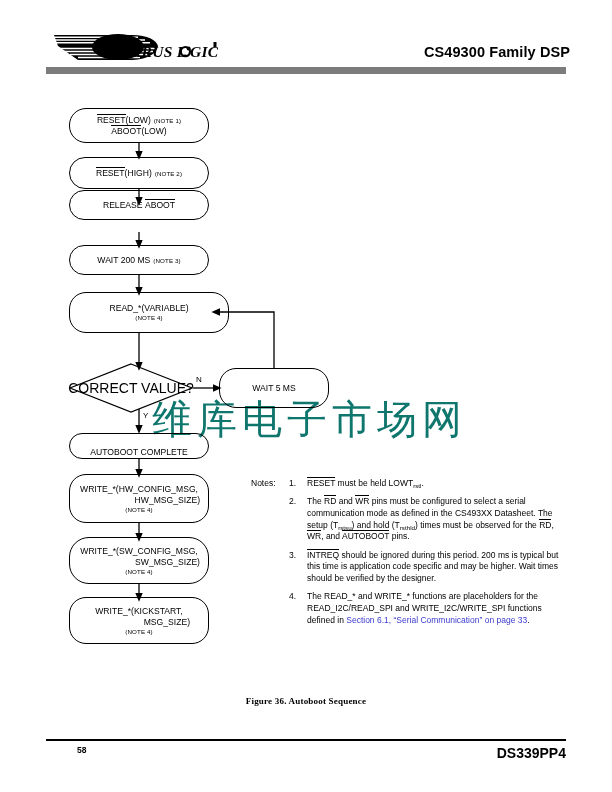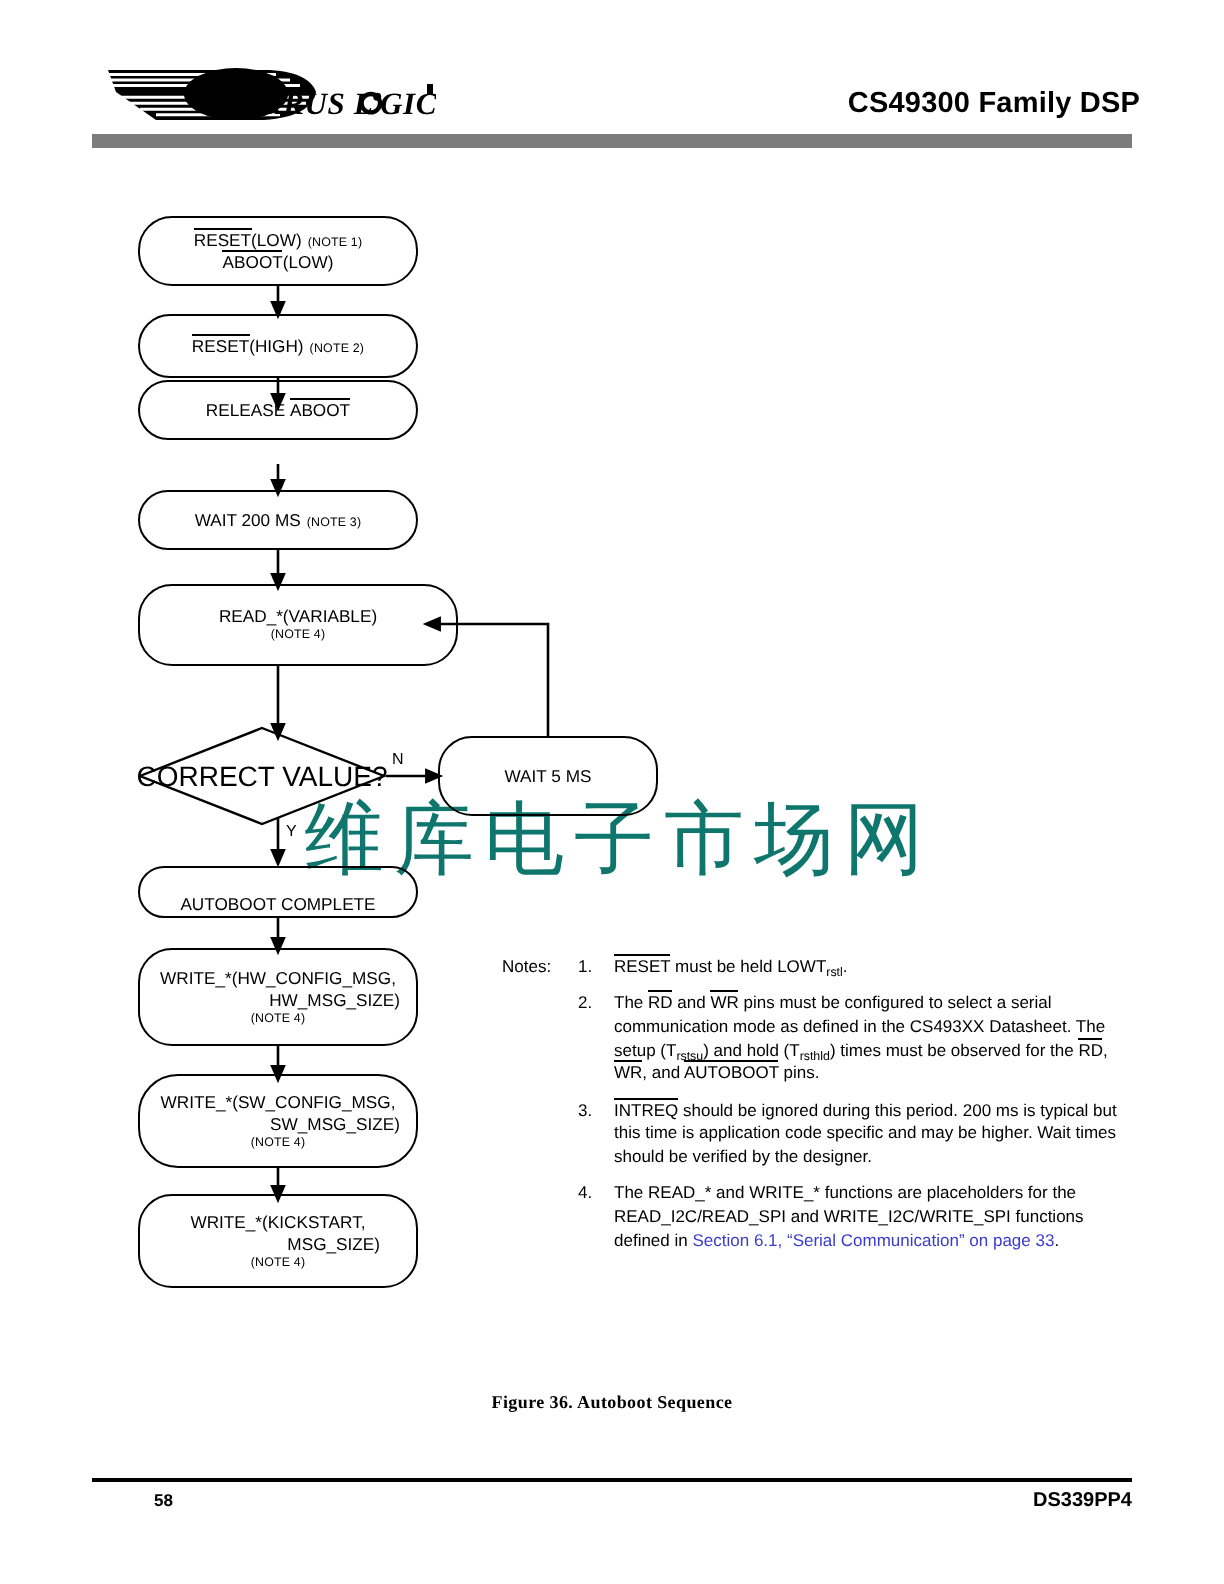--- a/index.html
+++ b/index.html
@@ -159,21 +159,21 @@
   .footer-left {
     position: absolute;
     left: 46px; top: 745px;
     font-size: 8.5px;
     font-weight: bold;
     margin-left: 31px;
   }
   .footer-right {
     position: absolute;
     right: 46px; top: 745px;
-    font-size: 10px;
+    font-size: 14px;
     font-weight: bold;
   }
 </style>
 </head>
 <body>
 
 <div class="page">
 
   <div class="header-logo">
     <svg width="166" height="36" viewBox="0 0 166 36">

